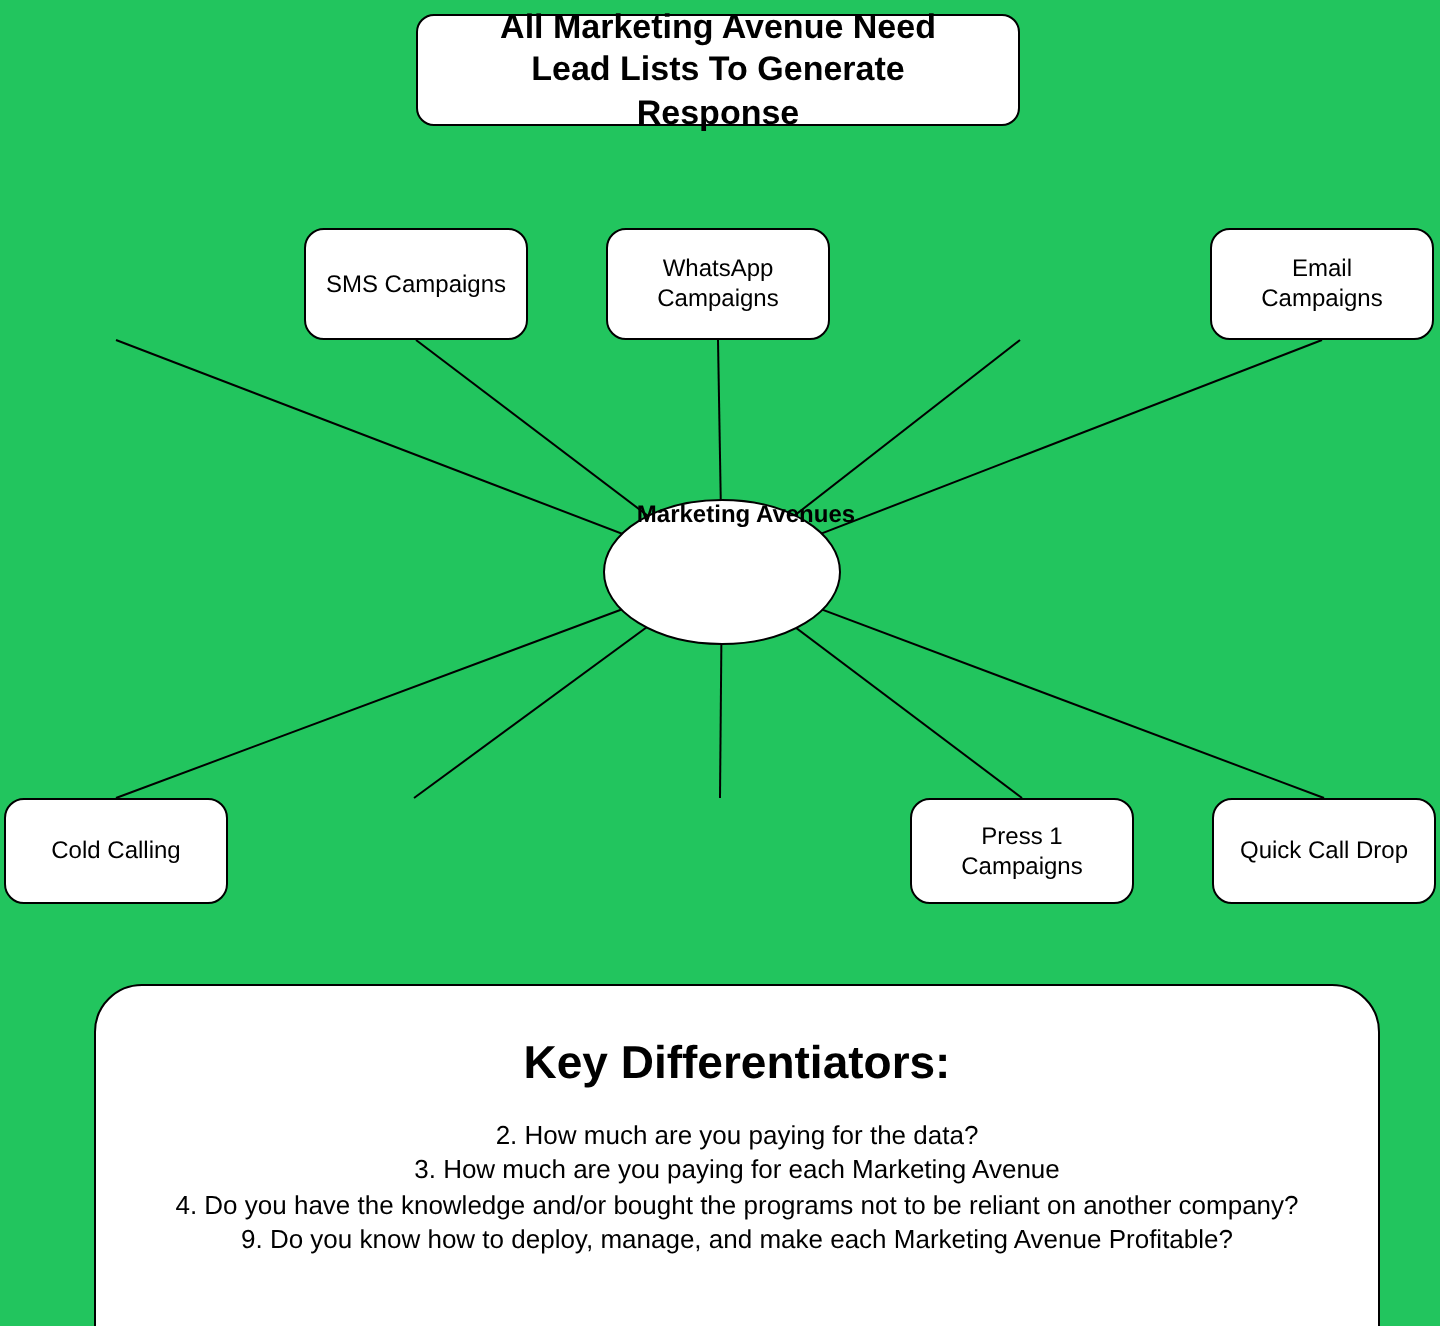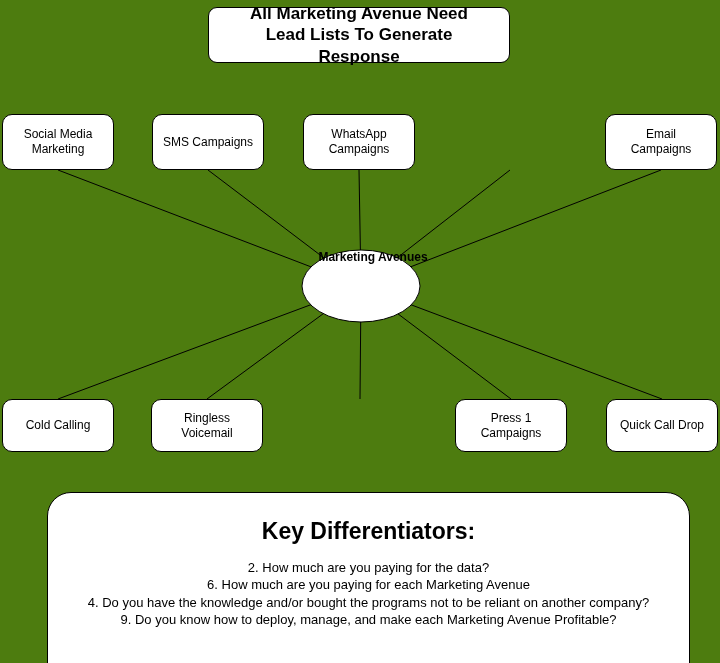--- a/index.html
+++ b/index.html
@@ -1,20 +1,20 @@
 <!DOCTYPE html>
 <html><head>
 <meta charset="utf-8">
 <style>
   html, body { margin: 0; padding: 0; background: #ffffff; }
   .canvas {
     position: relative;
     width: 720px;
     height: 663px;
-    background: #4d7c0f;
+    background: #22c55e;
     font-family: "Liberation Sans", sans-serif;
     color: #000000;
     overflow: hidden;
   }
   .edges {
     position: absolute;
     left: 0; top: 0;
     width: 720px; height: 663px;
   }
   .node {
@@ -102,53 +102,47 @@
     <line x1="511" y1="399" x2="361" y2="286" stroke="#000000" stroke-width="1"></line>
     <line x1="662" y1="399" x2="361" y2="286" stroke="#000000" stroke-width="1"></line>
 
     <ellipse cx="361" cy="286" rx="59" ry="36" fill="#ffffff" stroke="#000000" stroke-width="1"></ellipse>
   </svg>
 
   <div class="title-box">
     <span>All Marketing Avenue Need Lead Lists To Generate Response</span>
   </div>
 
-  <div class="node small top-row" style="left:2px">
-    <span>Social Media Marketing</span>
-  </div>
   <div class="node small top-row" style="left:152px">
     <span>SMS Campaigns</span>
   </div>
   <div class="node small top-row" style="left:303px">
     <span>WhatsApp Campaigns</span>
   </div>
   <div class="node small top-row" style="left:605px">
     <span>Email Campaigns</span>
   </div>
 
   <div class="center-label">
     <span>Marketing Avenues</span>
   </div>
 
   <div class="node small bottom-row" style="left:2px">
     <span>Cold Calling</span>
   </div>
-  <div class="node small bottom-row" style="left:151px">
-    <span>Ringless Voicemail</span>
-  </div>
   <div class="node small bottom-row" style="left:455px">
     <span>Press 1 Campaigns</span>
   </div>
   <div class="node small bottom-row" style="left:606px">
     <span>Quick Call Drop</span>
   </div>
 
   <div class="key-box">
     <div class="key-heading">Key Differentiators:</div>
     <div class="key-list">
       <div>2. How much are you paying for the data?</div>
-      <div>6. How much are you paying for each Marketing Avenue</div>
+      <div>3. How much are you paying for each Marketing Avenue</div>
       <div>4. Do you have the knowledge and/or bought the programs not to be reliant on another company?</div>
       <div>9. Do you know how to deploy, manage, and make each Marketing Avenue Profitable?</div>
     </div>
   </div>
 
 </div>
 
 </body></html>

